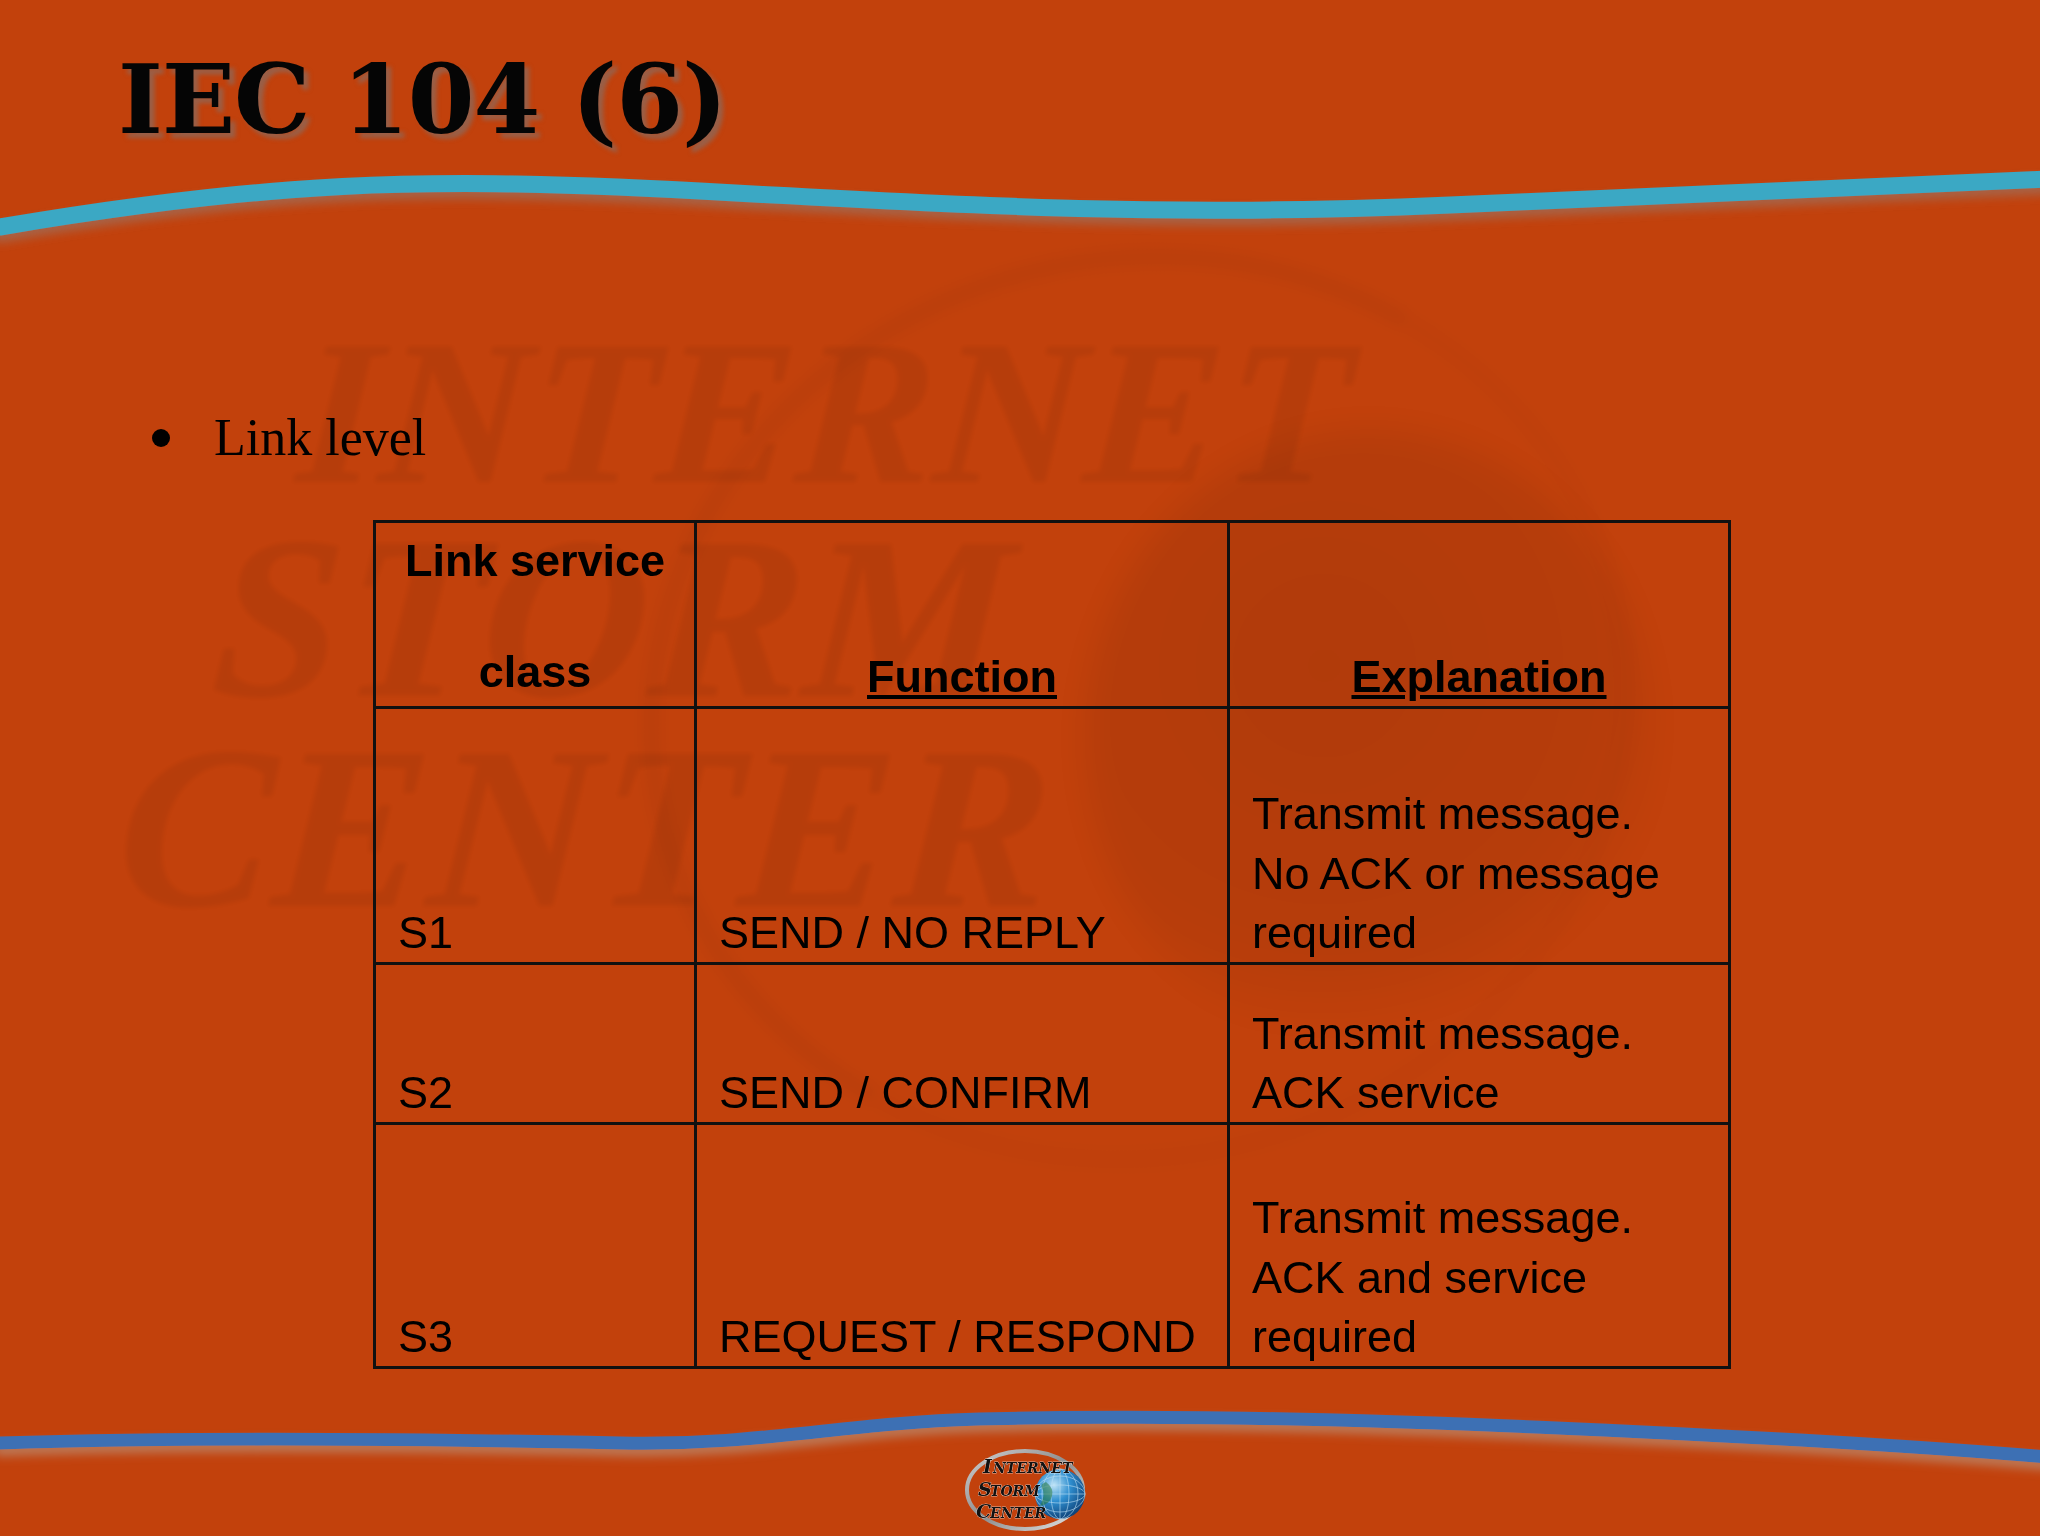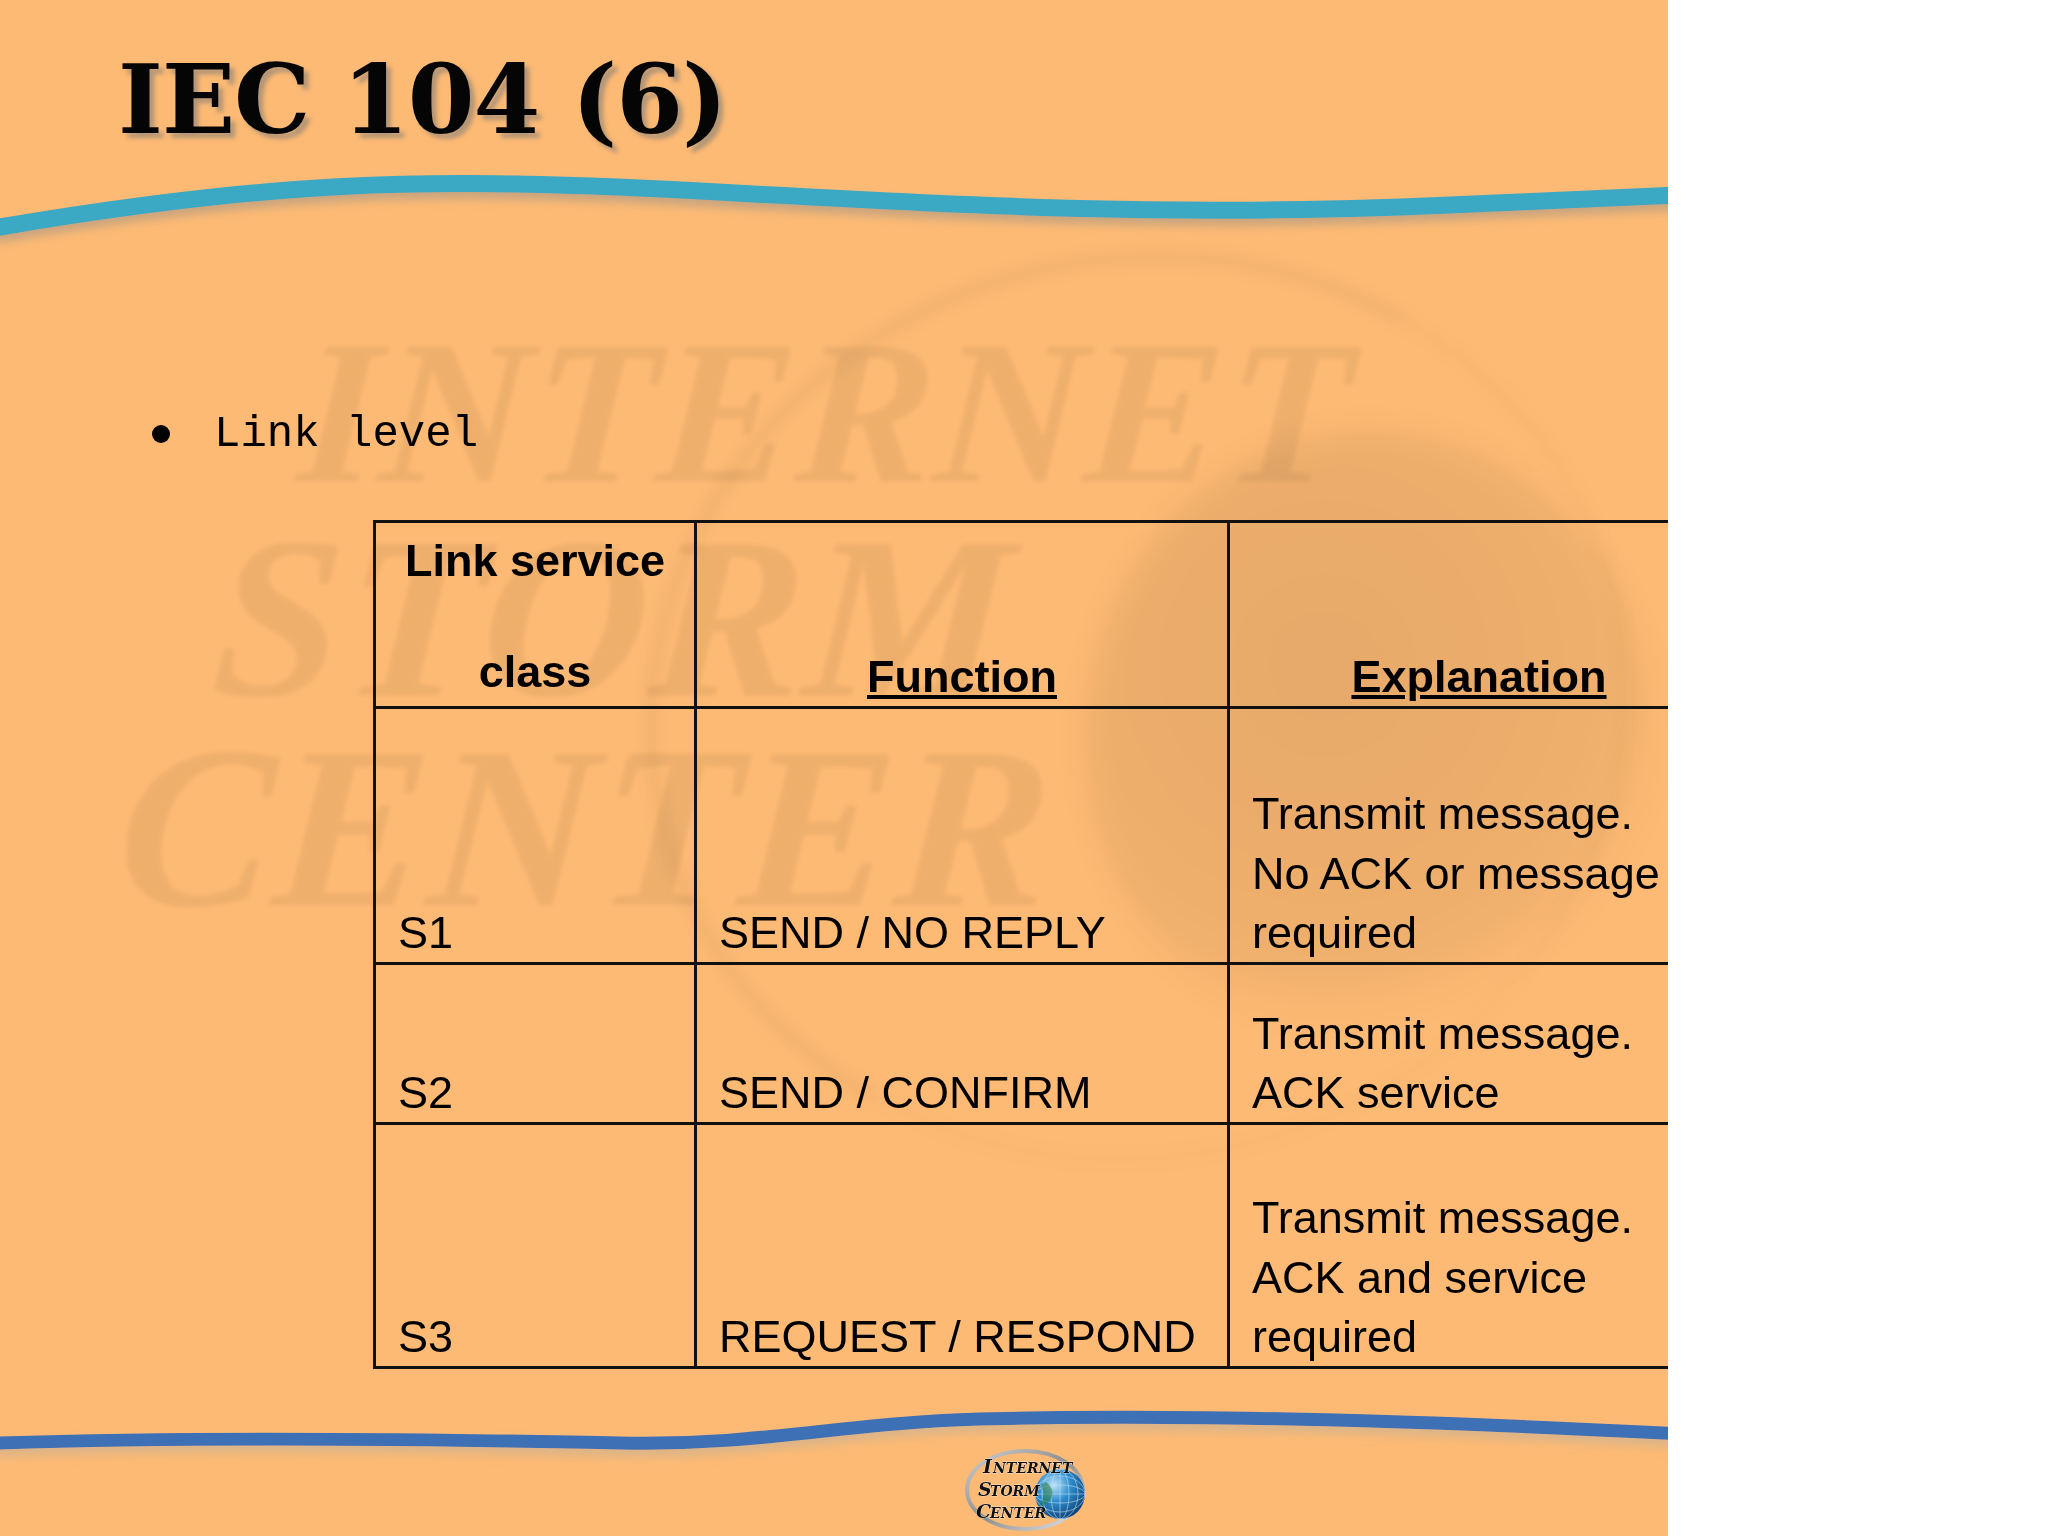--- a/index.html
+++ b/index.html
@@ -5,23 +5,23 @@
   html, body {
     margin: 0;
     padding: 0;
     background: #ffffff;
   }
   body {
     font-family: "Liberation Sans", sans-serif;
   }
   .slide {
     position: relative;
-    width: 1668px;
+    width: 2040px;
     height: 1536px;
-    background: #fdba74;
+    background: #c2410c;
     overflow: hidden;
   }
 
   
   .watermark {
     position: absolute;
     left: 0;
     top: 130px;
     width: 2048px;
     height: 1300px;
@@ -118,22 +118,22 @@
   }
   .bullet-dot {
     width: 18px;
     height: 18px;
     border-radius: 50%;
     background: #000;
     margin-right: 44px;
     flex: none;
   }
   .bullet-text {
-    font-family: Liberation Mono, monospace;
-    font-size: 44px;
+    font-family: Liberation Serif, serif;
+    font-size: 52px;
     line-height: 1;
     color: #000;
     white-space: nowrap;
   }
 
   
   .data-table {
     position: absolute;
     left: 373px;
     top: 520px;

